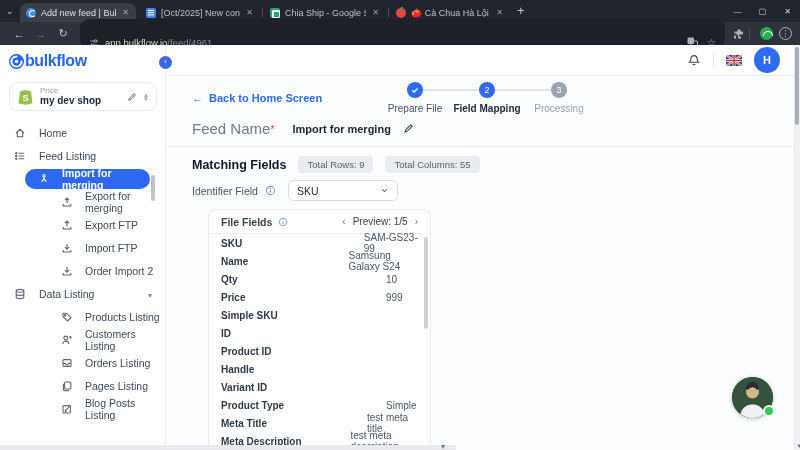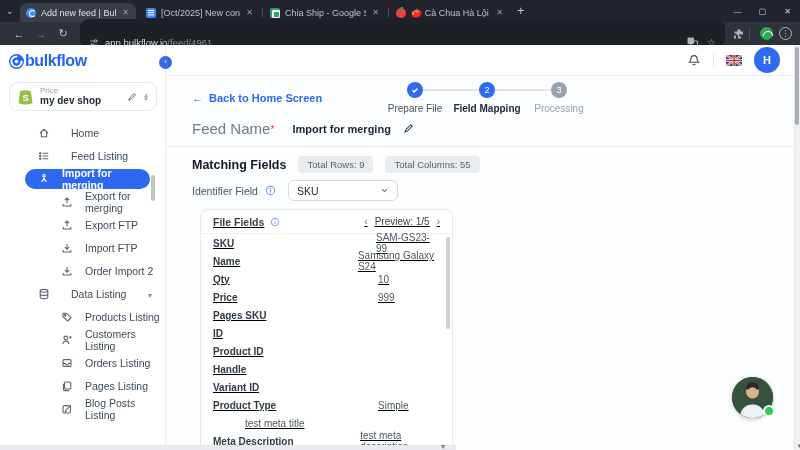--- a/index.html
+++ b/index.html
@@ -62,21 +62,21 @@
         background:#3a66e8; color:#fff; font-size:8px; line-height:12px; text-align:center; z-index:5; }
   .store-card { position:absolute; left:9px; top:37px; width:148px; height:29px; border:1px solid #e7e9ed;
         border-radius:9px; background:#fff; display:flex; align-items:center; padding:0 7px; gap:6px; }
   .store-txt { flex:1; line-height:1.15; }
   .store-label { font-size:8px; color:#98a2b3; }
   .store-name { font-size:10px; font-weight:bold; color:#1d2939; }
   .store-card .mini-ico { color:#4a5563; }
   .selector { display:flex; flex-direction:column; color:#98a2b3; font-size:6px; line-height:4px; }
 
   .nav { position:absolute; left:0; top:76px; width:166px; }
-  .nav-item { height:23px; display:flex; align-items:center; gap:21px; padding-left:38px;
+  .nav-item { height:23px; display:flex; align-items:center; gap:13px; padding-left:14px;
               font-size:10.5px; color:#3d4a5c; cursor:pointer; }
   .nav-item.sub { padding-left:61px; gap:12px; }
   .nav-item .nico { flex:none; color:#5b6676; display:flex; }
   .nav-item.selected { background:#2e68f0; color:#fff; border-radius:11px; height:20px;
         margin:1.5px 16px 1.5px 25px; padding-left:13px; font-weight:bold; }
   .nav-item.selected .nico { color:#fff; }
   .side-thumb { position:absolute; left:151px; top:130px; width:4px; height:26px; background:#bfc4cb; border-radius:2px; }
   .side-arrow { position:absolute; left:148px; top:246px; font-size:8px; color:#868d99; }
 
   
@@ -115,22 +115,22 @@
   .badge { background:#e9ebee; border-radius:4px; padding:3px 9px; font-size:9.5px; color:#586270; margin-left:12px; }
 
   .identifier-row { position:absolute; left:25px; top:104px; display:flex; align-items:center; gap:7px; }
   .id-label { font-size:10.5px; color:#4a5463; }
   .info-ico { color:#7c9ce6; display:flex; }
   .select { width:110px; height:21px; border:1px solid #d7dbe1; border-radius:6px; background:#fff;
             display:flex; align-items:center; padding:0 8px; margin-left:5px; cursor:pointer; }
   .select .val { flex:1; font-size:10.5px; color:#212b38; }
   .select .chev { color:#5c6675; display:flex; }
 
-  .table-card { position:absolute; left:33px; top:133px; width:253px; height:240px; background:#fff;
-                border:1px solid #e7e9ee; border-bottom:none; border-radius:8px 8px 0 0;text-decoration:underline; }
+  .table-card { position:absolute; left:41px; top:133px; width:223px; height:240px; background:#fff;
+                border:1px solid #e7e9ee; border-bottom:none; border-radius:8px 8px 0 0; }
   .table-head { height:24px; display:flex; align-items:center; padding:0 12px;
                 border-bottom:1px solid #eef0f3; }
   .th-left { display:flex; align-items:center; gap:6px; font-size:10.5px; font-weight:bold; color:#37434f; }
   .th-right { margin-left:auto; display:flex; align-items:center; gap:7px; font-size:10px; color:#39434f; }
   .pg-arrow { color:#6a7380; font-size:10px; cursor:pointer; }
   .trow { height:18px; display:flex; align-items:center; padding:0 12px; }
   .trow .f { width:133px; font-size:10px; font-weight:bold; color:#2f3a48; }
   .trow .v { font-size:10px; color:#4a5767;margin-left:32px; }
   .table-thumb { position:absolute; right:2px; top:27px; width:4px; height:92px; background:#ccd0d5; border-radius:2px; }
 
@@ -488,21 +488,21 @@
           </div>
         <div class="trow">
             <span class="f">Qty</span>
             <span class="v">10</span>
           </div>
         <div class="trow">
             <span class="f">Price</span>
             <span class="v">999</span>
           </div>
         <div class="trow">
-            <span class="f">Pages SKU</span>
+            <span class="f">Simple SKU</span>
             <span class="v"></span>
           </div>
         <div class="trow">
             <span class="f">ID</span>
             <span class="v"></span>
           </div>
         <div class="trow">
             <span class="f">Product ID</span>
             <span class="v"></span>
           </div>
@@ -512,20 +512,21 @@
           </div>
         <div class="trow">
             <span class="f">Variant ID</span>
             <span class="v"></span>
           </div>
         <div class="trow">
             <span class="f">Product Type</span>
             <span class="v">Simple</span>
           </div>
         <div class="trow">
+            <span class="f">Meta Title</span>
             <span class="v">test meta title</span>
           </div>
         <div class="trow">
             <span class="f">Meta Description</span>
             <span class="v">test meta description</span>
           </div>
         <span class="table-thumb"></span>
       </div>
     </div>
   </div>

